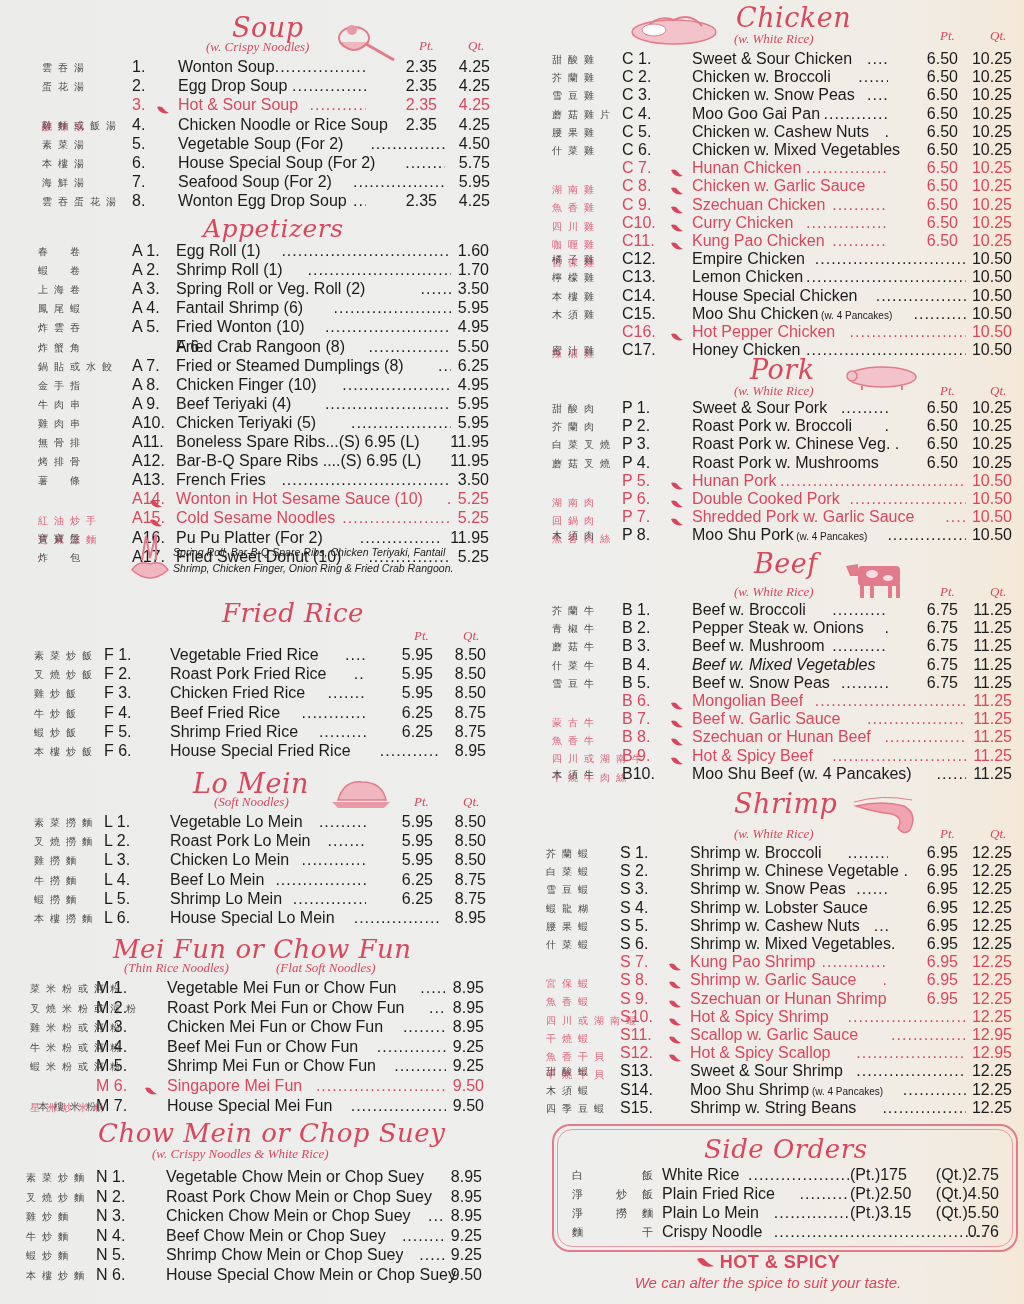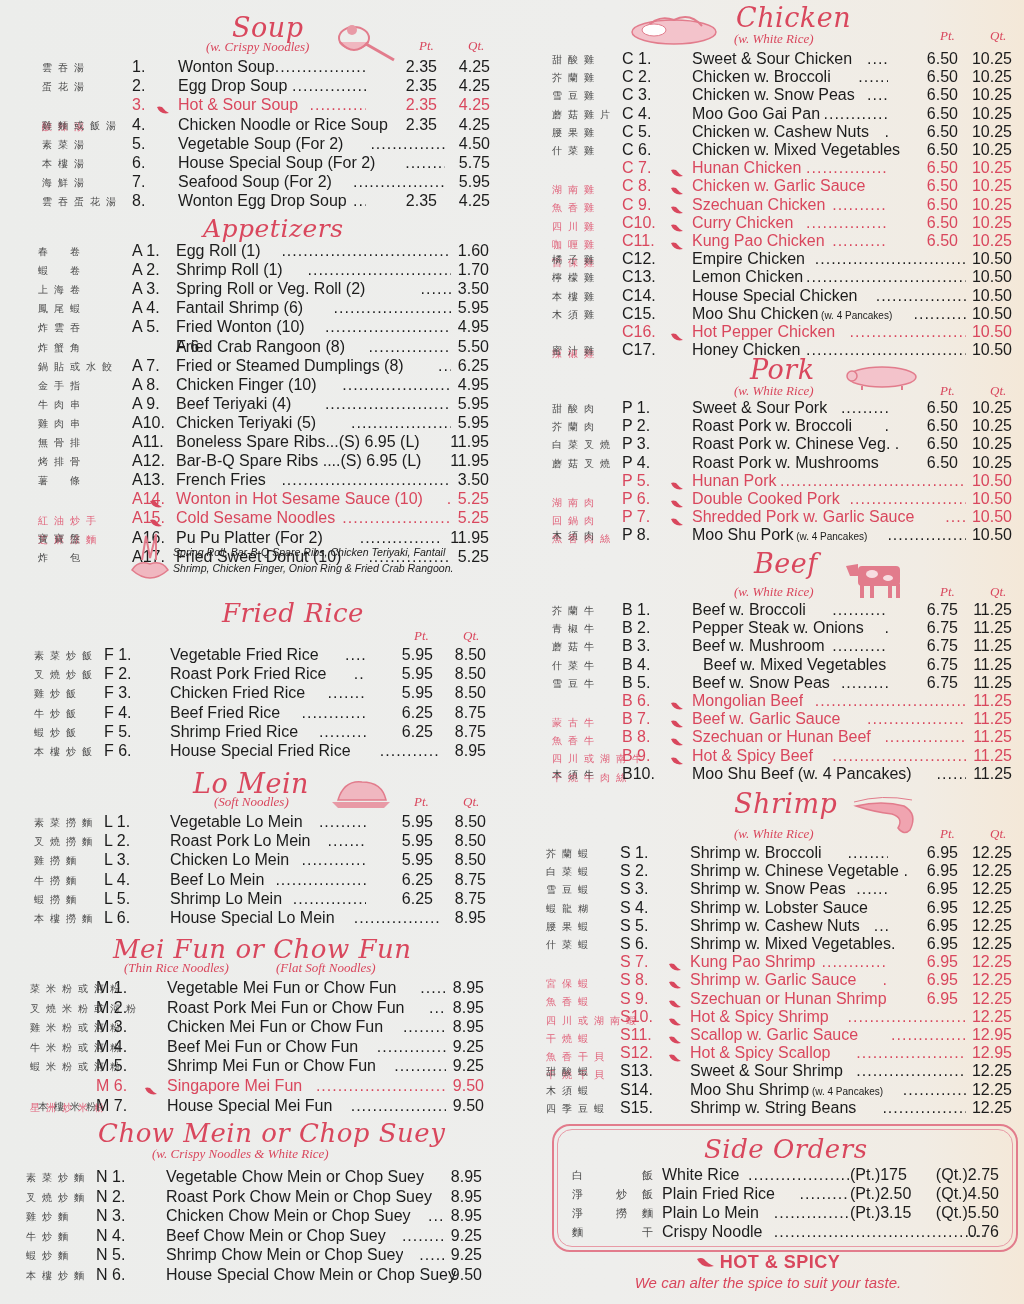--- a/index.html
+++ b/index.html
@@ -860,21 +860,21 @@
           <span class="zh" style="left: 40px;">蘑菇牛</span>
           <span class="code" style="left: 110px;">B 3.</span>
           <span class="name" style="left: 180px;"><span class="txt">Beef w. Mushroom</span></span>
           <span class="dots" style="left: 320.2px; width: 55.8px;">................................................................................</span>
           <span class="pt" style="left: 370px; width: 76px;">6.75</span>
           <span class="qt" style="left: 446px; width: 54px;">11.25</span>
         </div>
         <div class="row" style="position: absolute; top: 54.6px; left: 0px; width: 100%;">
           <span class="zh" style="left: 40px;">什菜牛</span>
           <span class="code" style="left: 110px;">B 4.</span>
-          <span class="name" style="left: 191px;"><span class="txt">Beef w. Mixed Vegetables</span></span>
+          <span class="name" style="left: 180px; font-style: italic;"><span class="txt">Beef w. Mixed Vegetables</span></span>
           <span class="pt" style="left: 370px; width: 76px;">6.75</span>
           <span class="qt" style="left: 446px; width: 54px;">11.25</span>
         </div>
         <div class="row" style="position: absolute; top: 72.8px; left: 0px; width: 100%;">
           <span class="zh" style="left: 40px;">雪豆牛</span>
           <span class="code" style="left: 110px;">B 5.</span>
           <span class="name" style="left: 180px;"><span class="txt">Beef w. Snow Peas</span></span>
           <span class="dots" style="left: 328.9px; width: 47.1px;">................................................................................</span>
           <span class="pt" style="left: 370px; width: 76px;">6.75</span>
           <span class="qt" style="left: 446px; width: 54px;">11.25</span>

